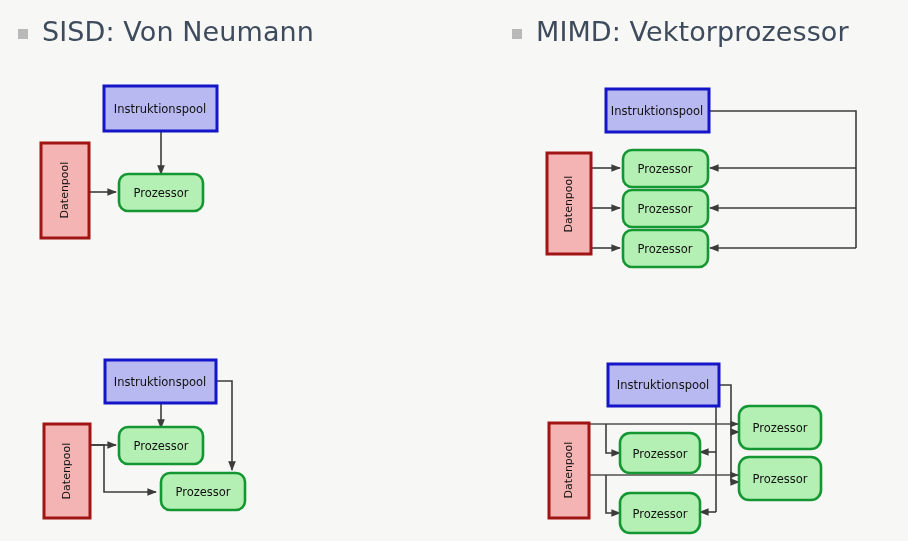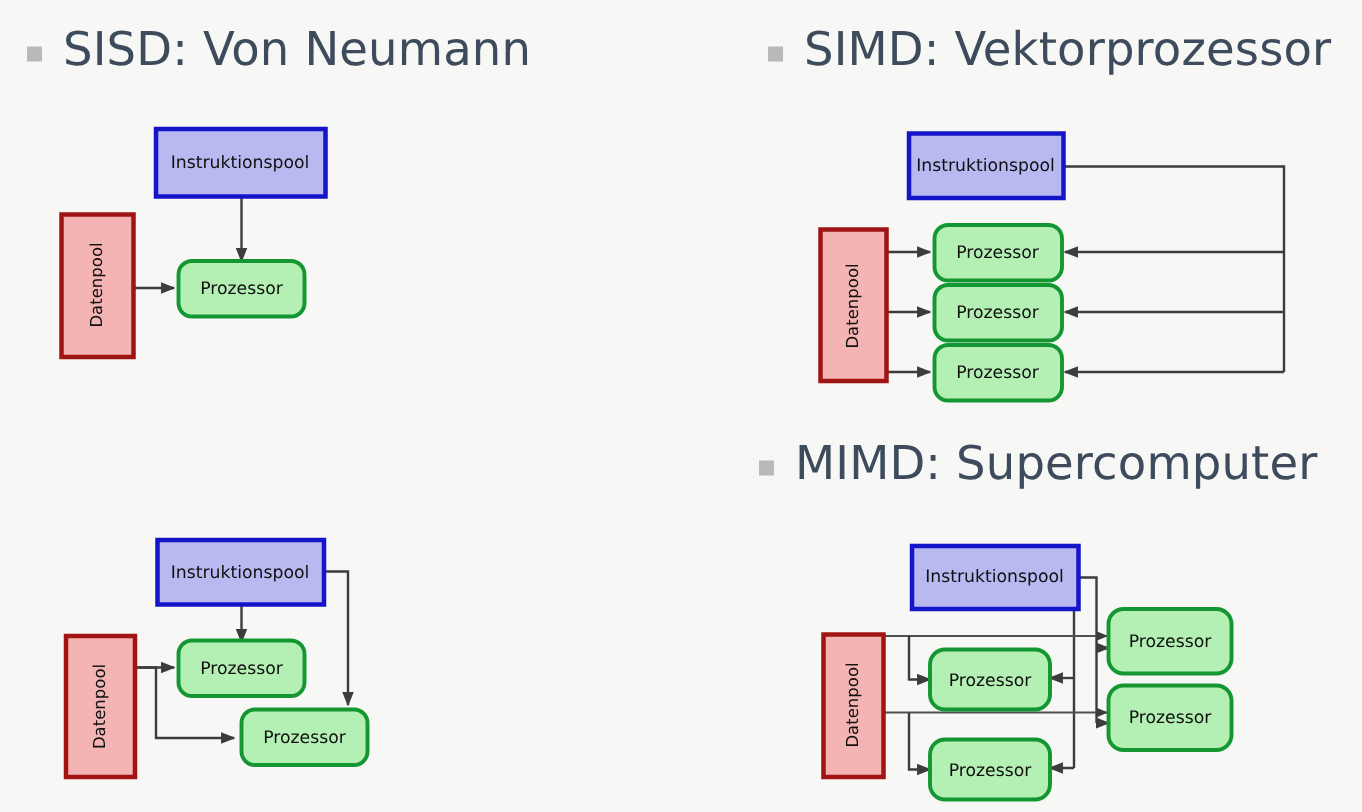--- a/index.html
+++ b/index.html
@@ -37,21 +37,21 @@
   }
   .headline .bullet {
     width: 10px;
     height: 10px;
     background: #b9b9b9;
     flex: 0 0 auto;
     display: block;
     margin-top: 4px;
   }
   .headline .htext {
-    font-size: 31px;
+    font-size: 27px;
     font-weight: 400;
     color: #3d4b5c;
     letter-spacing: 0.1px;
     line-height: 1;
   }
 
   .diagram {
     position: absolute;
   }
   .diagram svg {
@@ -108,21 +108,21 @@
           <text class="box-label" x="161" y="193" text-anchor="middle" dominant-baseline="middle">Prozessor</text>
         </g>
       </svg>
     </div>
   </div>
 
   <div class="quadrant q-tr">
 
     <div class="headline" style="left:58px; top:18px;">
       <span class="bullet"></span>
-      <span class="htext">SIMD: Vektorprozessor</span>
+      <span class="htext">MIMD: Vektorprozessor</span>
     </div>
 
     <div class="diagram" style="left:0px; top:0px;">
       <svg width="454" height="280" viewBox="0 0 454 280" xmlns="http://www.w3.org/2000/svg">
         <defs>
           <marker id="arw-simd" viewBox="0 0 10 10" refX="9" refY="5" markerWidth="6" markerHeight="6" orient="auto-start-reverse">
             <path d="M 0 1 L 10 5 L 0 9 z" fill="#3c3c3c"></path>
           </marker>
         </defs>
 
@@ -202,24 +202,20 @@
         <g>
           <rect x="161" y="193" width="84" height="37" rx="9" ry="9" fill="#b4f0b4" stroke="#149632" stroke-width="2.6"></rect>
           <text class="box-label" x="203" y="212" text-anchor="middle" dominant-baseline="middle">Prozessor</text>
         </g>
       </svg>
     </div>
   </div>
 
   <div class="quadrant q-br">
 
-    <div class="headline" style="left:52px; top:14px;">
-      <span class="bullet"></span>
-      <span class="htext">MIMD: Supercomputer</span>
-    </div>
 
     <div class="diagram" style="left:0px; top:0px;">
       <svg width="454" height="261" viewBox="0 0 454 261" xmlns="http://www.w3.org/2000/svg">
         <defs>
           <marker id="arw-mimd" viewBox="0 0 10 10" refX="9" refY="5" markerWidth="6" markerHeight="6" orient="auto-start-reverse">
             <path d="M 0 1 L 10 5 L 0 9 z" fill="#3c3c3c"></path>
           </marker>
         </defs>
 
         <path d="M 265 105 L 277 105 L 277 152" fill="none" stroke="#3c3c3c" stroke-width="1.6"></path>

